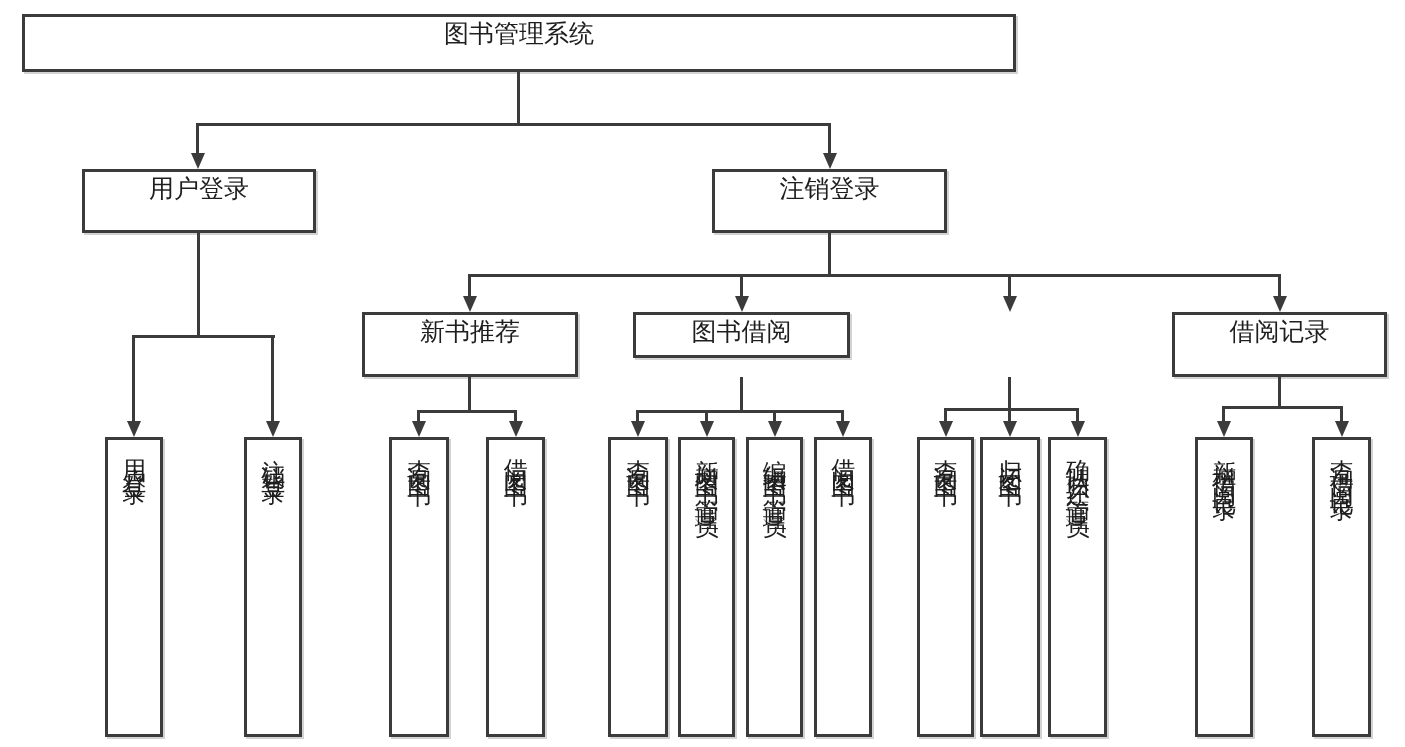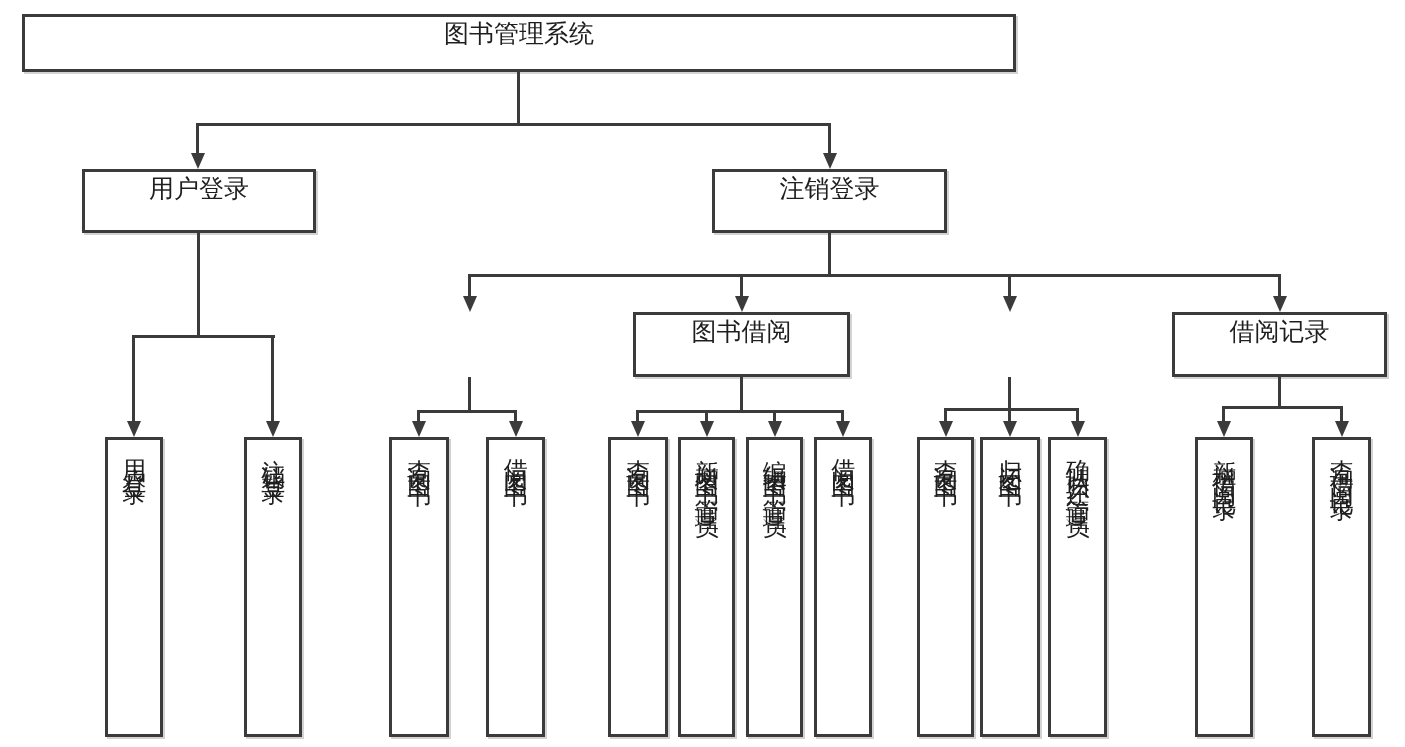--- a/index.html
+++ b/index.html
@@ -57,21 +57,24 @@
   <div class="hline" style="left:468px;top:274px;width:813px"></div>
   <div class="vline" style="left:468px;top:274px;height:22px"></div>
   <div class="arrow" style="left:463px;top:296px"></div>
   <div class="vline" style="left:740px;top:274px;height:22px"></div>
   <div class="arrow" style="left:735px;top:296px"></div>
   <div class="vline" style="left:1008px;top:274px;height:22px"></div>
   <div class="arrow" style="left:1003px;top:296px"></div>
   <div class="vline" style="left:1278px;top:274px;height:22px"></div>
   <div class="arrow" style="left:1273px;top:296px"></div>
 
-  <div class="node h" style="left:633px;top:312px;width:217px;height:65px">
+  <div class="node h" style="left:362px;top:312px;width:216px;height:65px">
+    <span>新书推荐</span>
+  </div>
+  <div class="node h" style="left:633px;top:312px;width:217px;height:46px">
     <span>图书借阅</span>
   </div>
   <div class="node h" style="left:1172px;top:312px;width:215px;height:65px">
     <span>借阅记录</span>
   </div>
 
   <div class="vline" style="left:468px;top:377px;height:33px"></div>
   <div class="hline" style="left:417px;top:410px;width:100px"></div>
   <div class="vline" style="left:417px;top:410px;height:11px"></div>
   <div class="arrow" style="left:412px;top:421px"></div>

